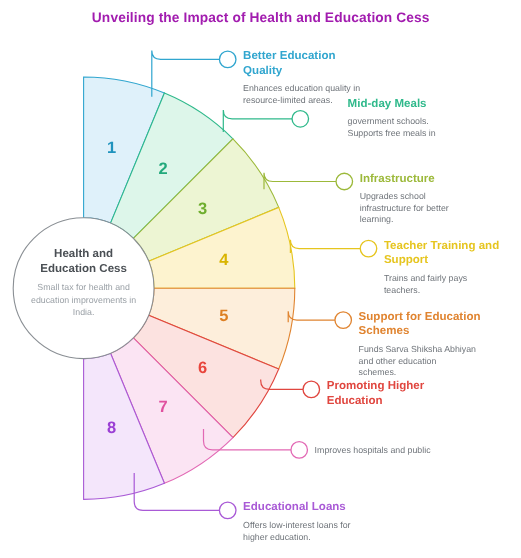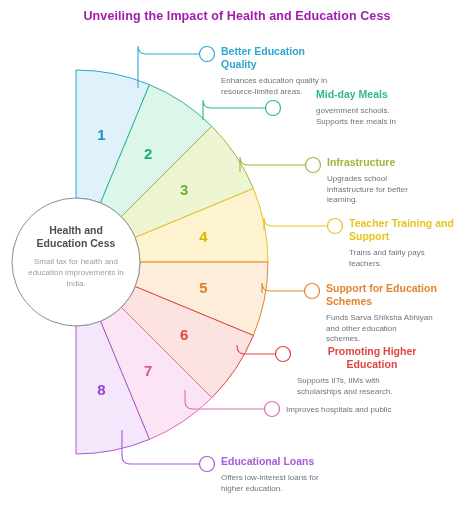--- a/index.html
+++ b/index.html
@@ -165,27 +165,23 @@
           <div>Support for Education</div>
           <div>Schemes</div>
         </div>
         <div class="label-desc">
           <div>Funds Sarva Shiksha Abhiyan</div>
           <div>and other education</div>
           <div>schemes.</div>
         </div>
       </div>
       <div class="label-block" style="left: 297px; top: 345px; width: 150px;">
-        <div class="label-title" style="color: rgb(224, 70, 63); text-align: center;">
+        <div class="label-title" style="color: rgb(224, 70, 63);">
           <div>Promoting Higher</div>
           <div>Education</div>
-        </div>
-        <div class="label-desc">
-          <div>Supports IITs, IIMs with</div>
-          <div>scholarships and research.</div>
         </div>
       </div>
       <div class="label-block" style="left: 286px; top: 400px; width: 150px;">
         <div class="label-desc">
           <div>Improves hospitals and public</div>
         </div>
       </div>
       <div class="label-block" style="left: 221px; top: 455px; width: 150px;">
         <div class="label-title" style="color: rgb(169, 90, 214);">
           <div>Educational Loans</div>

